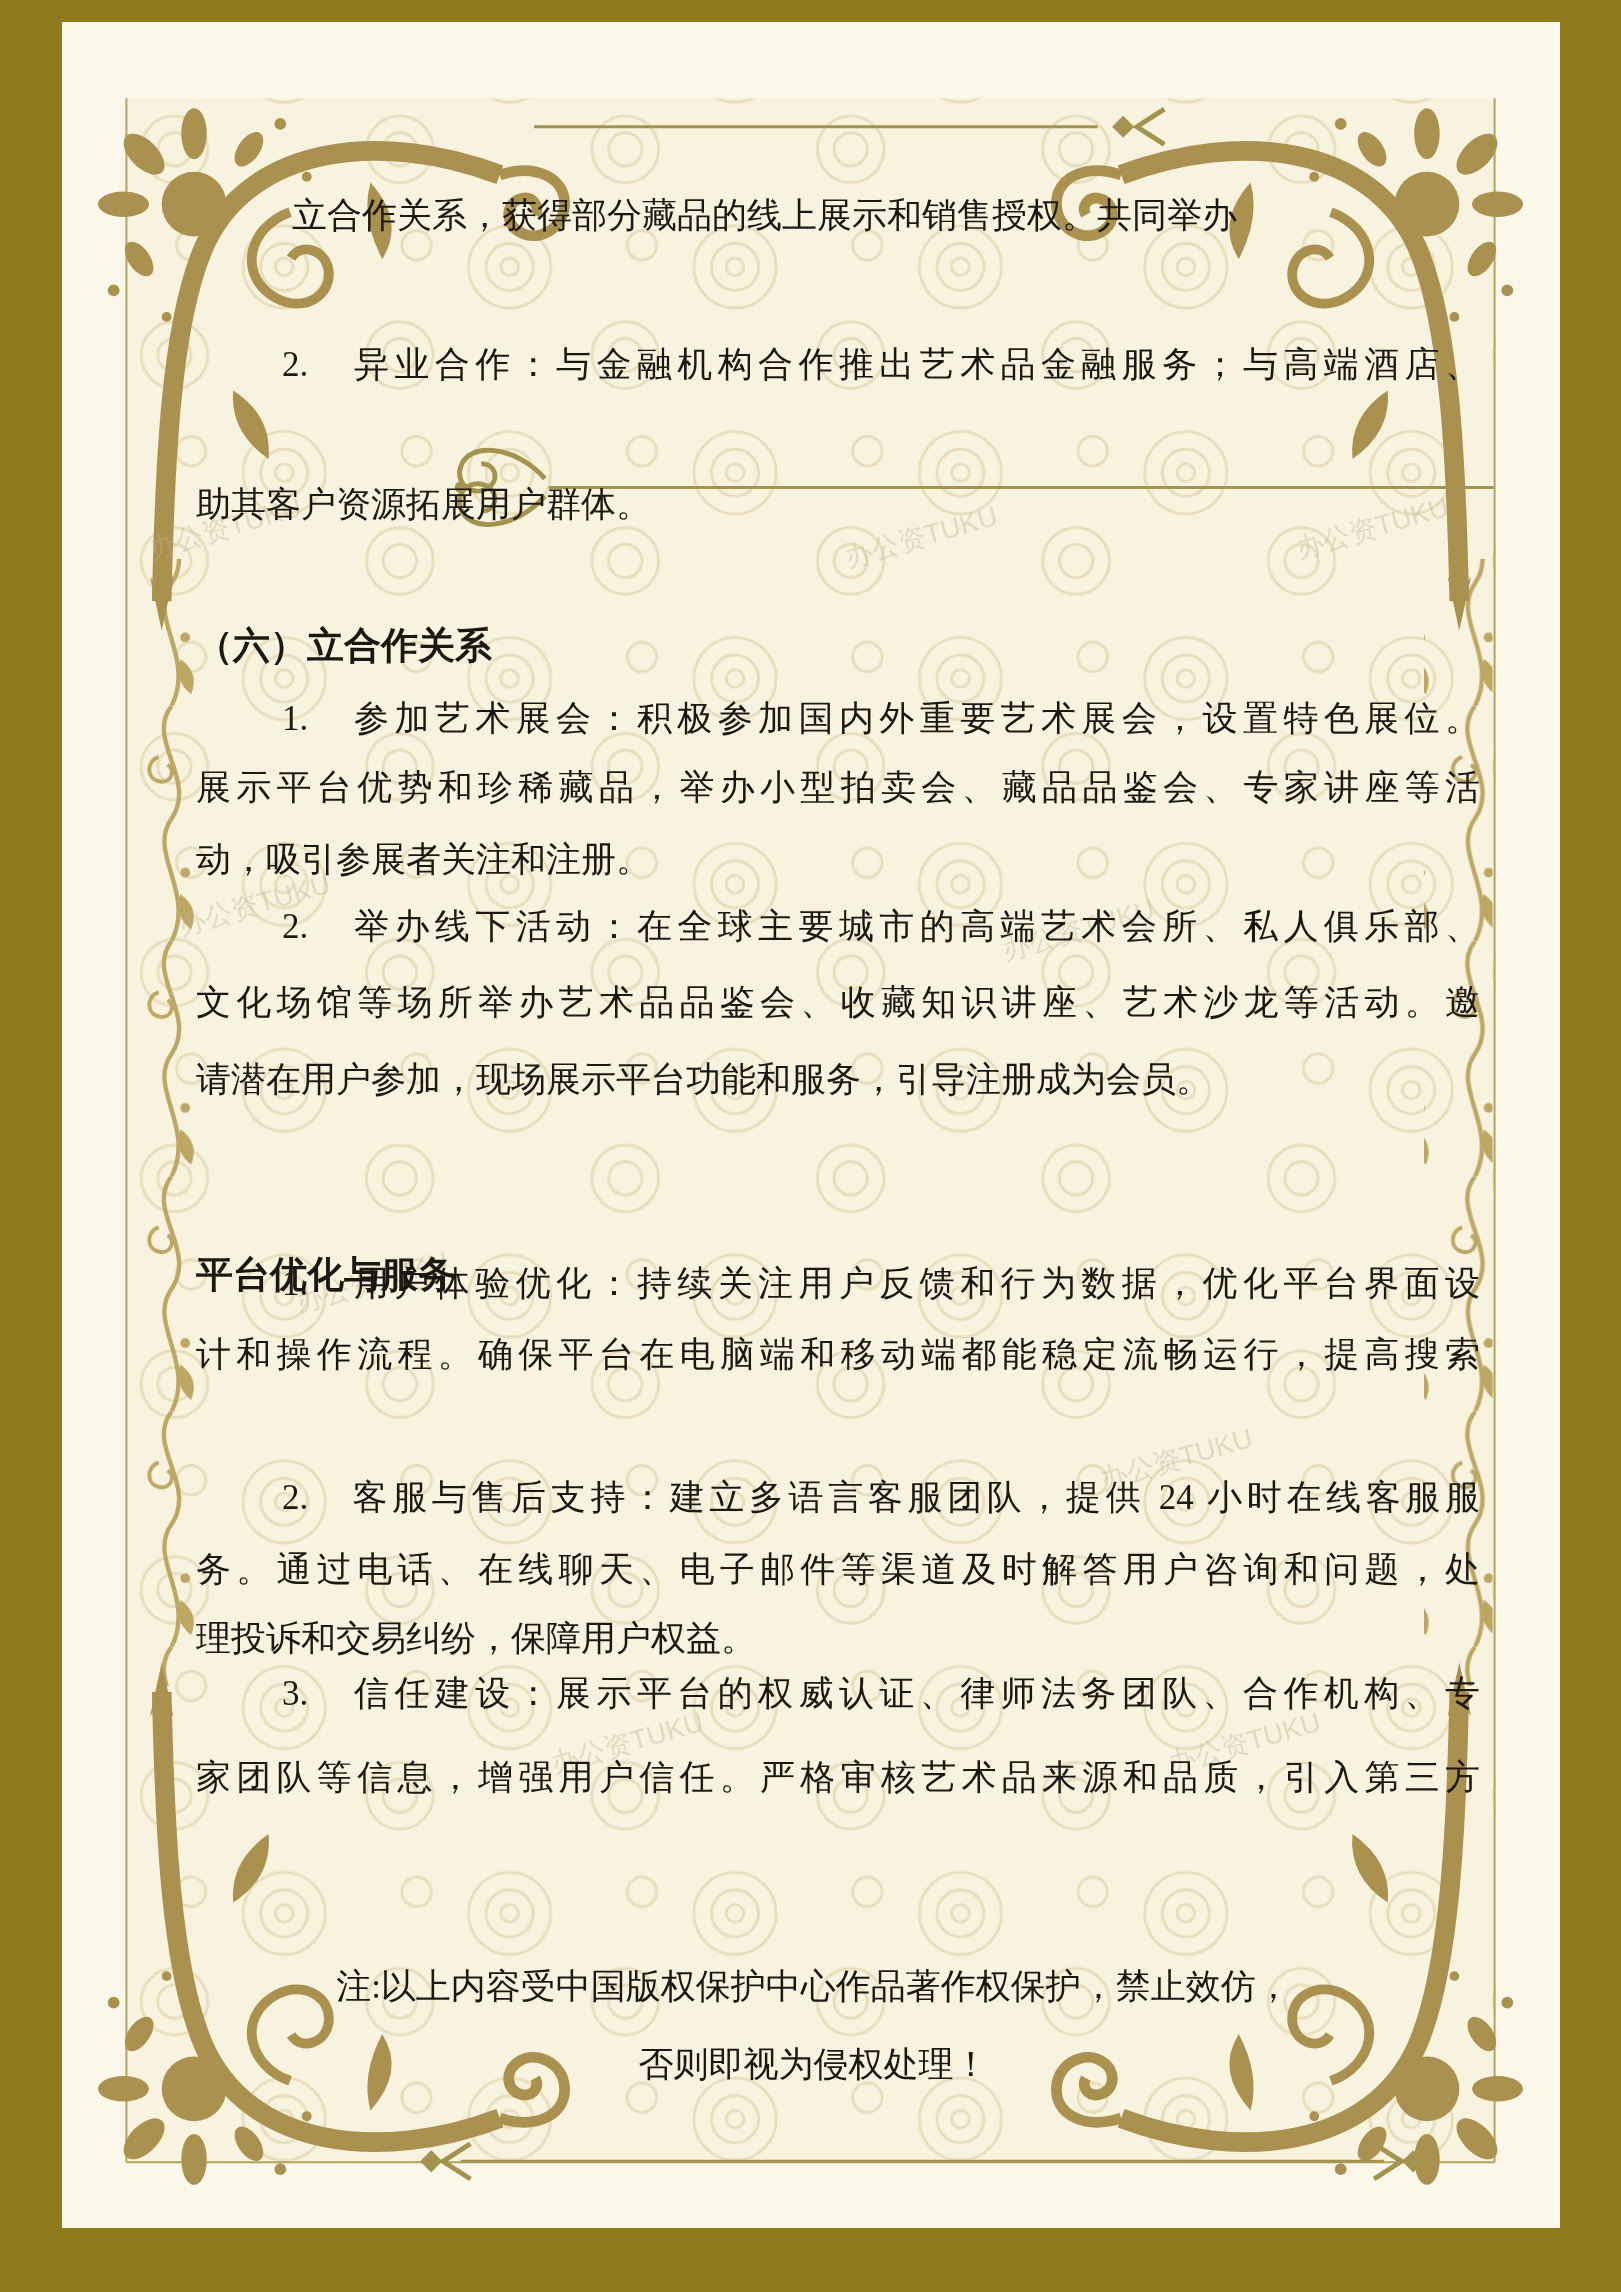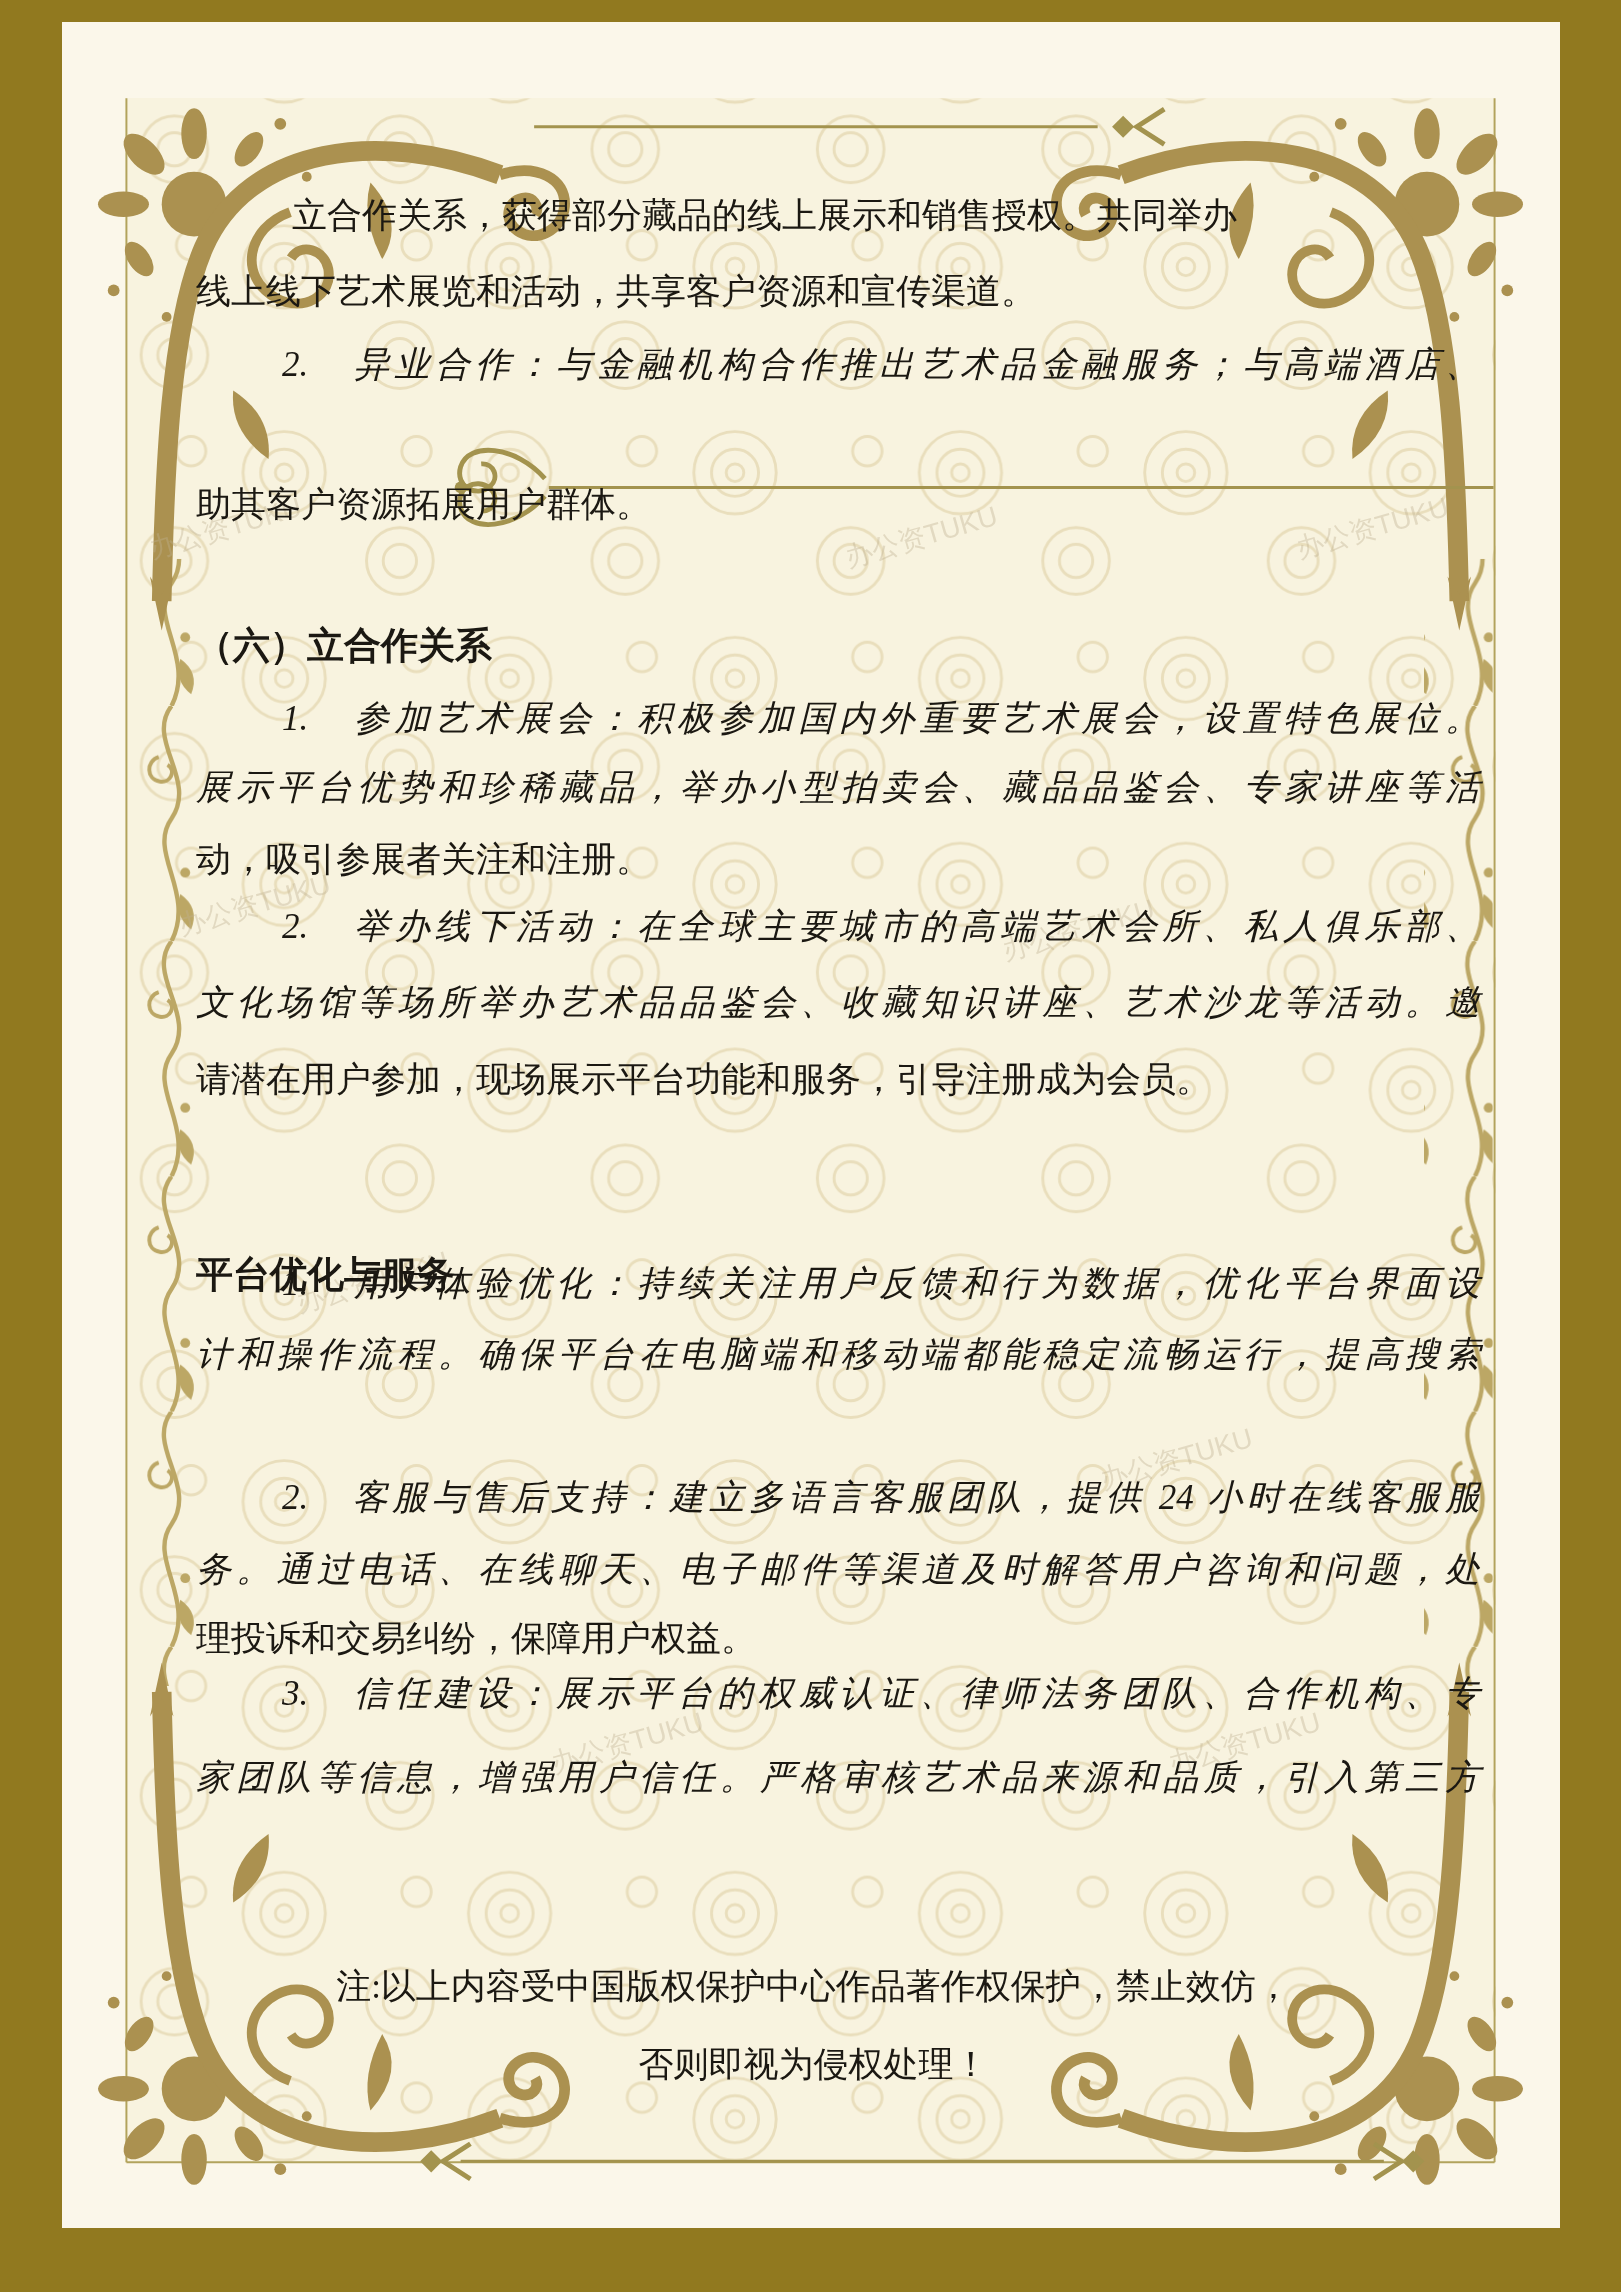--- a/index.html
+++ b/index.html
@@ -31,21 +31,20 @@
   .ln{
     position:absolute;left:196px;width:1284px;
     font-size:35px;line-height:45px;color:#1B1812;
     white-space:nowrap;
   }
   .full{
     white-space:normal;
     text-align:justify;
     -moz-text-align-last:justify;
     text-align-last:justify;
-    font-style:italic;
   }
   .ind{padding-left:96px;width:1188px;}
   .num{padding-left:86px;width:1198px;}
   .head{
     font-family:"Liberation Sans","DejaVu Sans",sans-serif;
     font-weight:bold;font-size:37px;
   }
   .note{text-align:center;width:1235px;white-space:nowrap;}
 </style>
 </head>
@@ -143,21 +142,20 @@
   <span style="left:176px;top:887px">办公资TUKU</span>
   <span style="left:1000px;top:912px">办公资TUKU</span>
   <span style="left:294px;top:1264px">办公资TUKU</span>
   <span style="left:1098px;top:1441px">办公资TUKU</span>
   <span style="left:549px;top:1725px">办公资TUKU</span>
   <span style="left:1166px;top:1725px">办公资TUKU</span>
 </div>
 
 <div class="textlayer">
   <div class="ln ind" style="top:193px">立合作关系，获得部分藏品的线上展示和销售授权。共同举办</div>
-  <div class="ln" style="top:269px">线上线下艺术展览和活动，共享客户资源和宣传渠道。</div>
   <div class="ln num full" style="top:342px">2.　异业合作：与金融机构合作推出艺术品金融服务；与高端酒店、</div>
   <div class="ln" style="top:482px">助其客户资源拓展用户群体。</div>
 
   <div class="ln head" style="top:623px">（六）立合作关系</div>
   <div class="ln num full" style="top:696px">1.　参加艺术展会：积极参加国内外重要艺术展会，设置特色展位。</div>
   <div class="ln full" style="top:765px">展示平台优势和珍稀藏品，举办小型拍卖会、藏品品鉴会、专家讲座等活</div>
   <div class="ln" style="top:837px">动，吸引参展者关注和注册。</div>
   <div class="ln num full" style="top:904px">2.　举办线下活动：在全球主要城市的高端艺术会所、私人俱乐部、</div>
   <div class="ln full" style="top:980px">文化场馆等场所举办艺术品品鉴会、收藏知识讲座、艺术沙龙等活动。邀</div>
   <div class="ln" style="top:1057px">请潜在用户参加，现场展示平台功能和服务，引导注册成为会员。</div>

